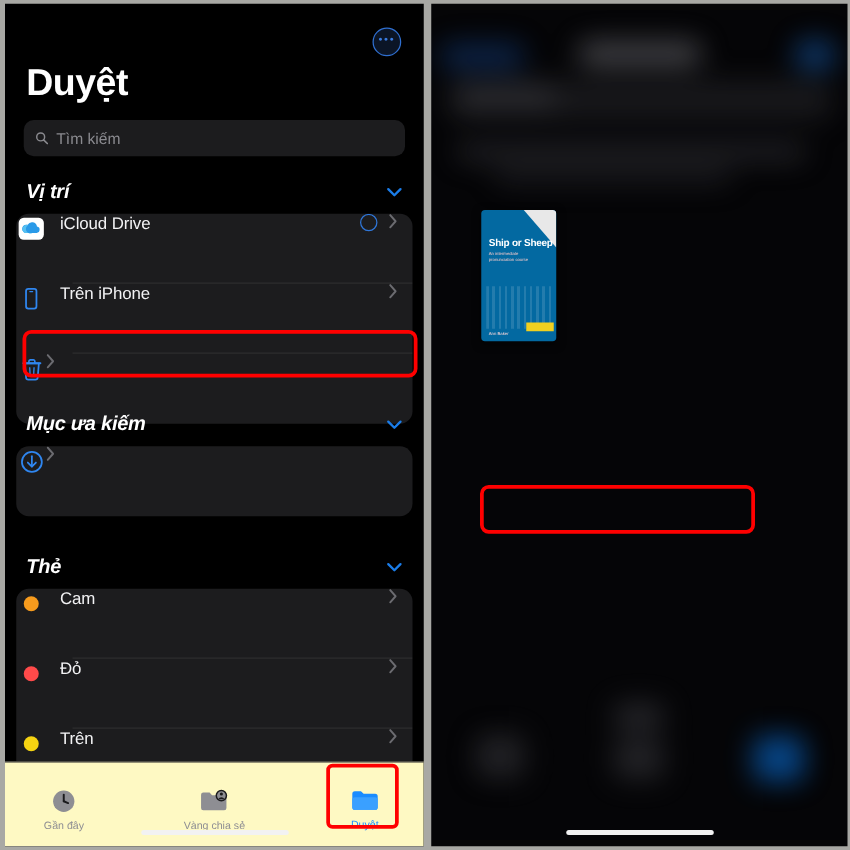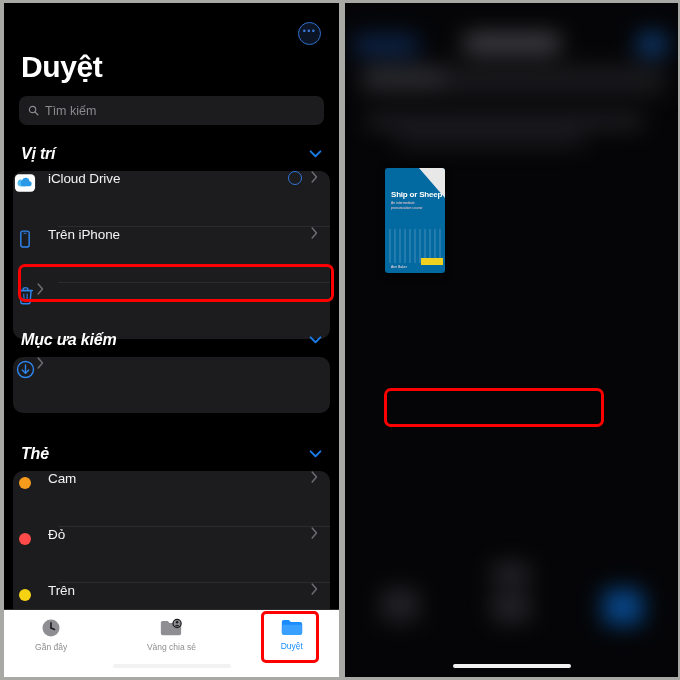--- a/index.html
+++ b/index.html
@@ -62,22 +62,22 @@
 
   
   .redbox { position:absolute; border:3px solid #ff0000; border-radius:7px; pointer-events:none; }
   #rb-deleted { left:14px; top:261px; width:316px; height:38px; }
   #rb-restore { left:39px; top:385px; width:220px; height:39px; }
   #rb-browse  { left:257px; top:608px; width:58px; height:52px; border-radius:5px; }
 
   
   .tabbar {
     position:absolute; left:0; bottom:0; width:100%; height:68px;
-    background:#ffffff; border-top:1px solid #2a2a2c;
-    display:flex; align-items:flex-start; padding-top:7px;gap:26px;
+    background:#fef9c3; border-top:1px solid #2a2a2c;
+    display:flex; align-items:center; padding-top:7px;gap:26px;
   }
   .tab { flex:1; display:flex; flex-direction:column; align-items:center; gap:3px; }
   .tab .tl { font-size:8.5px; color:#8e8e93; }
   .tab.active .tl { color:#1a8cff; }
   .home-ind { position:absolute; left:50%; transform:translateX(-50%); bottom:9px; width:118px; height:4px; border-radius:2px; background:#f2f2f2; }
 
   
   .blurlayer { position:absolute; inset:0; filter:blur(11px); opacity:.62; }
   .bl { position:absolute; border-radius:7px; }
 

